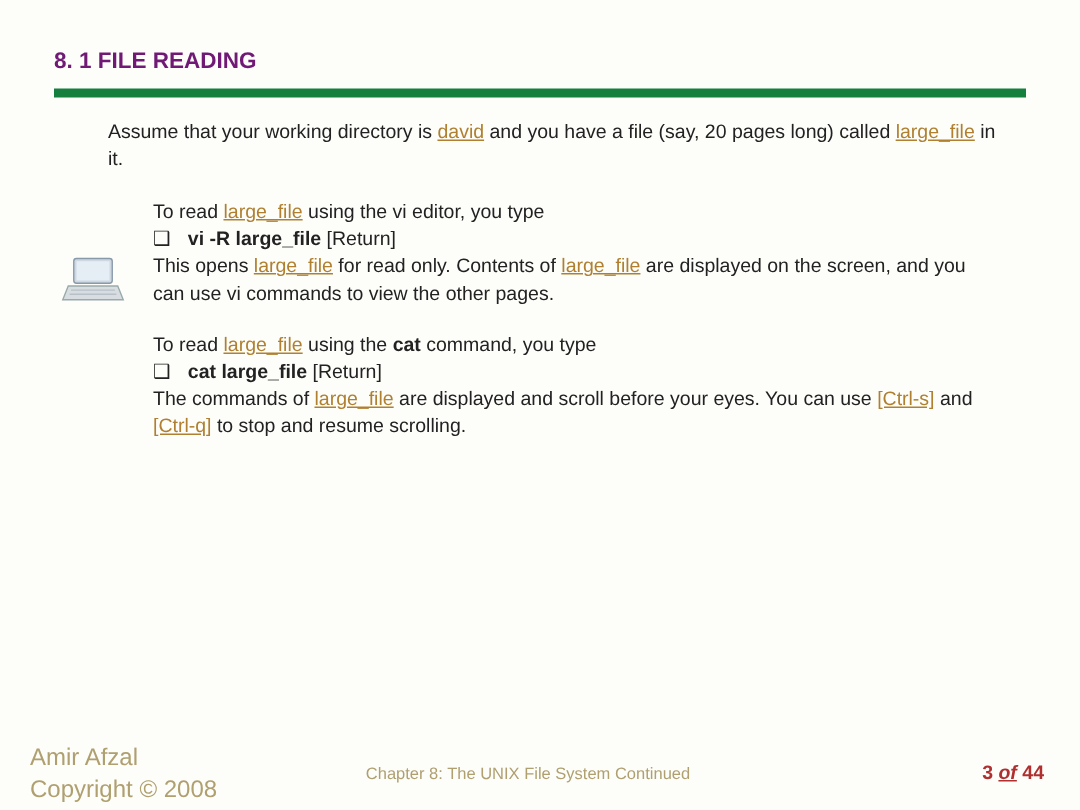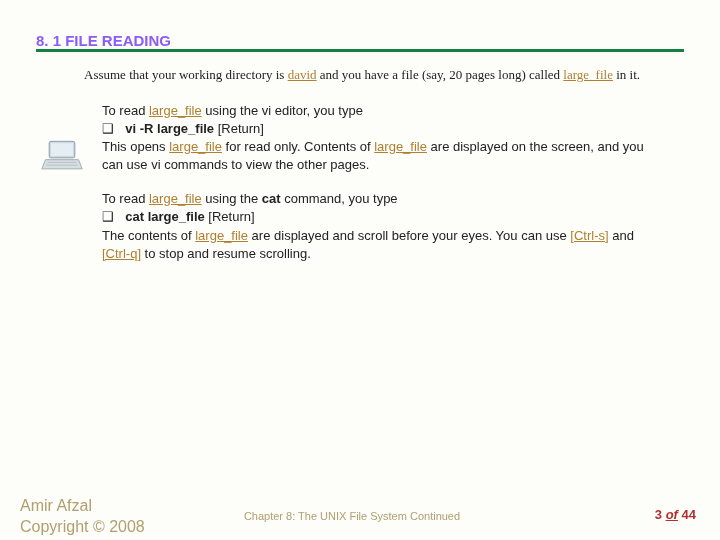--- a/index.html
+++ b/index.html
@@ -13,32 +13,32 @@
     position: relative;
     overflow: hidden;
   }
   .slide {
     width: 100%;
     height: 100%;
     padding: 32px 36px 20px 36px;
     position: relative;
   }
   .title {
-    color: #8b5cf6;
+    color: #701a75;
     font-weight: bold;
     font-size: 15px;
-    border-bottom: 3px solid #15803d;
+    padding-bottom: 10px;
+    border-bottom: 6px solid #15803d;
     margin-bottom: 14px;
   }
   .intro {
-    margin-left: 48px;
+    margin-left: 36px;
     margin-right: 10px;
     line-height: 1.35;
     margin-bottom: 18px;
-    font-family: Liberation Serif, serif;
   }
   .link { color: #b08030; text-decoration: underline; }
   .row {
     display: flex;
     align-items: flex-end;
     margin-bottom: 16px;
   }
   .laptop {
     width: 44px;
     height: 36px;
@@ -105,21 +105,21 @@
       <span class="bullet">❑</span>&nbsp;&nbsp;<span class="bold">vi -R large_file</span><span> [Return]</span><br>
       <span>This opens </span><span class="link">large_file</span><span> for read only. Contents of </span><span class="link">large_file</span><span> are displayed on the screen, and you can use vi commands to view the other pages.</span>
     </div>
   </div>
 
   <div class="row">
     <div class="blk-left"></div>
     <div class="block">
       <span>To read </span><span class="link">large_file</span><span> using the </span><span class="bold">cat</span><span> command, you type</span><br>
       <span class="bullet">❑</span>&nbsp;&nbsp;<span class="bold">cat large_file</span><span> [Return]</span><br>
-      <span>The contents of </span><span class="link">large_file</span><span> are displayed and scroll before your eyes. You can use </span><span class="link">[Ctrl-s]</span><span> and </span><span class="link">[Ctrl-q]</span><span> to stop and resume scrolling.</span>
+      <span>The commands of </span><span class="link">large_file</span><span> are displayed and scroll before your eyes. You can use </span><span class="link">[Ctrl-s]</span><span> and </span><span class="link">[Ctrl-q]</span><span> to stop and resume scrolling.</span>
     </div>
   </div>
 
   <div class="footer">
     <div>Amir Afzal</div>
     <div>Copyright © 2008</div>
   </div>
 
   <div class="chapter">Chapter 8: The UNIX File System Continued</div>
 

